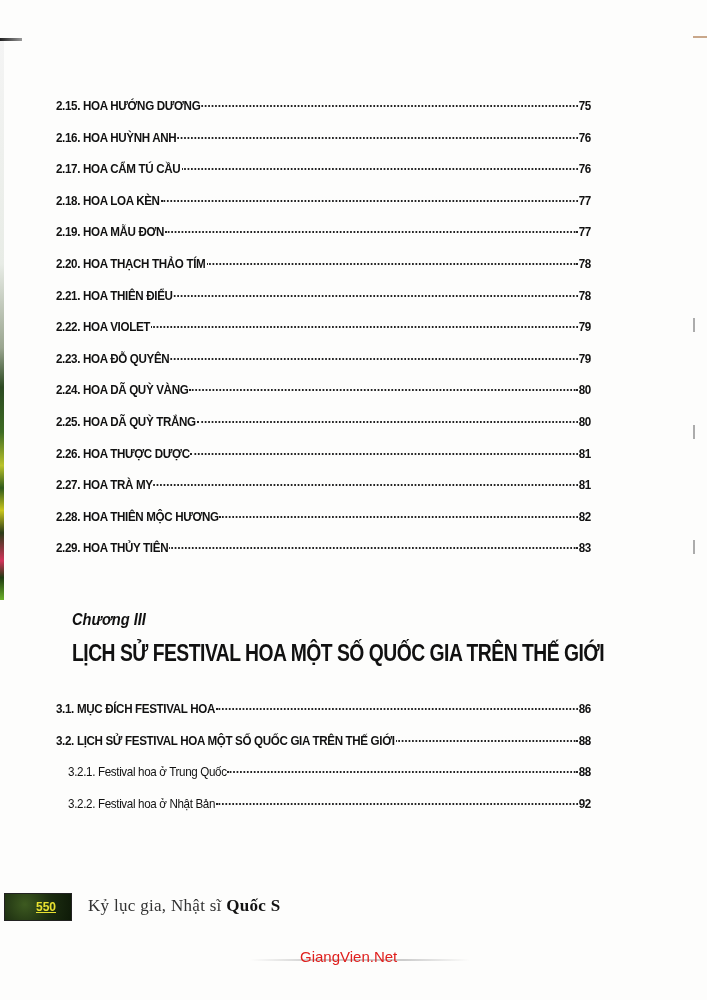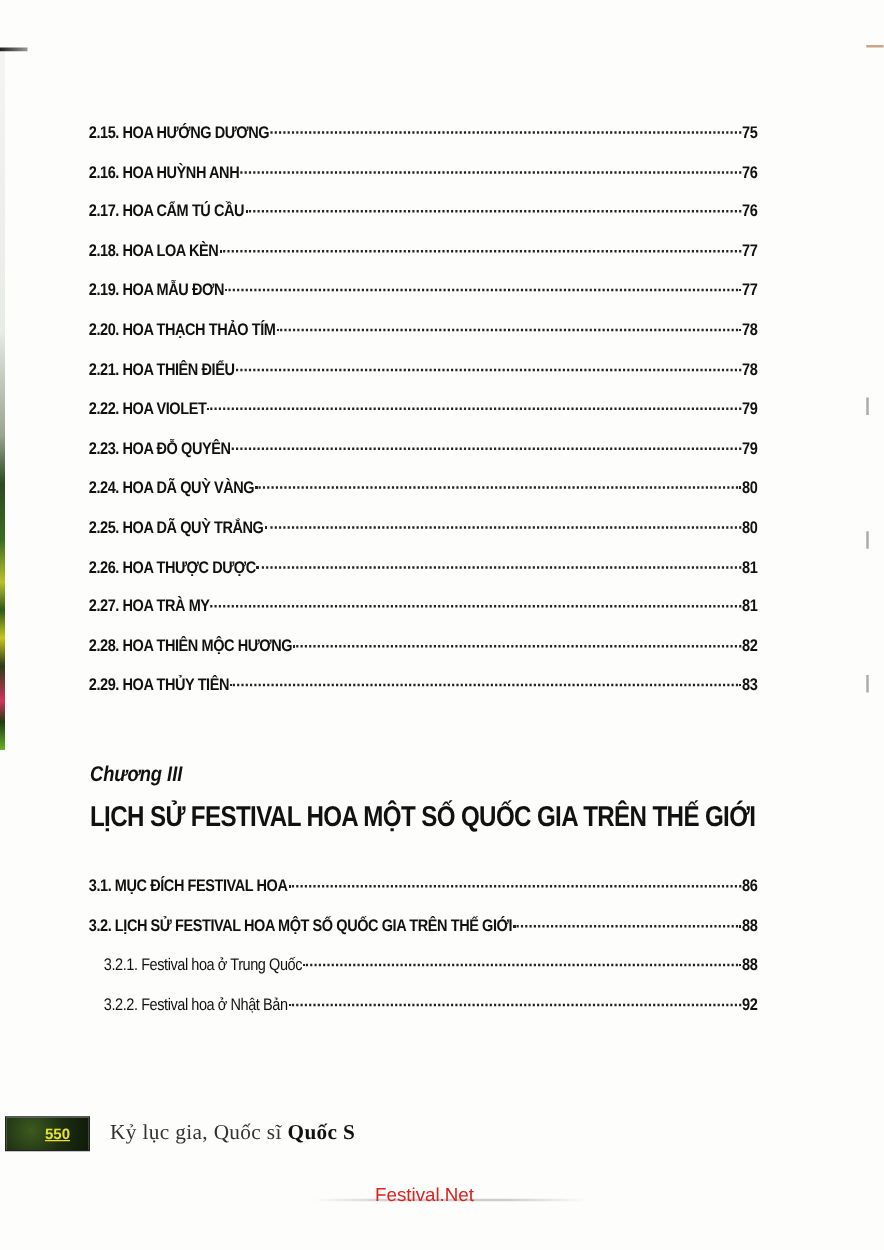--- a/index.html
+++ b/index.html
@@ -14,21 +14,21 @@
       background: linear-gradient(to bottom, #f4f4f4 0%, #e8ece6 40%, #9aa58f 55%, #2c4a22 62%, #3d6b23 70%, #b9c22a 76%, #2f5a1b 80%, #c9c61d 84%, #2b3b18 88%, #d2345a 93%, #1f3b12 96%, #6bb12a 100%);
     }
     .top-left-mark {
       position: absolute; left: 0; top: 38px; width: 22px; height: 3px;
       background: linear-gradient(to right, #222, #999);
     }
     .top-right-mark {
       position: absolute; right: 0; top: 36px; width: 14px; height: 2px; background: #c9a78a;
     }
     .right-tick { position: absolute; right: 4px; width: 8px; height: 14px; border-left: 2px solid #777; opacity: .6; }
-    .toc { position: absolute; left: 71px; width: 535px; }
+    .toc { position: absolute; left: 56px; width: 535px; }
     .toc-row {
       display: flex; align-items: baseline; height: 31.6px;
       font-family: "Liberation Sans", sans-serif;
       font-size: 13.5px; font-weight: bold; letter-spacing: -0.4px;
       transform: scaleX(0.86); transform-origin: left;
       width: 622px;
     }
     .toc-row .label { white-space: nowrap; }
     .toc-row .leader {
       flex: 1; margin: 0 1px; border-bottom: 2px dotted #222; position: relative; top: -3px;
@@ -181,17 +181,17 @@
       <span class="label"><span>3.2.2.</span> <span>Festival hoa ở Nhật Bản</span></span>
       <span class="leader"></span>
       <span class="page">92</span>
     </div>
   </div>
 
 <div class="footer-badge">
   <span>550</span>
 </div>
 <div class="footer-text">
-  <span>Kỷ lục gia, Quốc sĩ </span><b>Quốc S</b>
+  <span>Kỷ lục gia, Nhật sĩ </span><b>Quốc S</b>
 </div>
 
 <div class="watermark-line"></div>
-<div class="watermark">Festival.Net</div>
+<div class="watermark">GiangVien.Net</div>
 
 </body></html>

